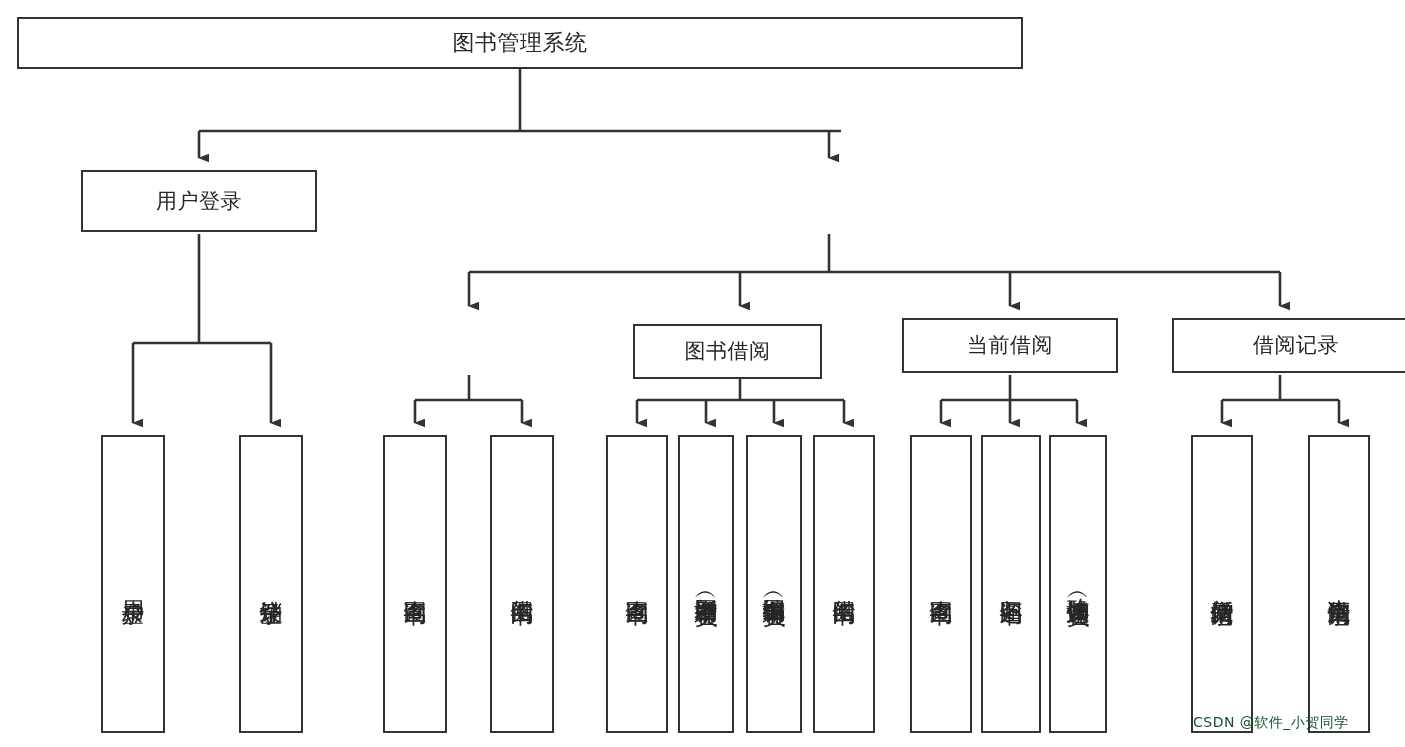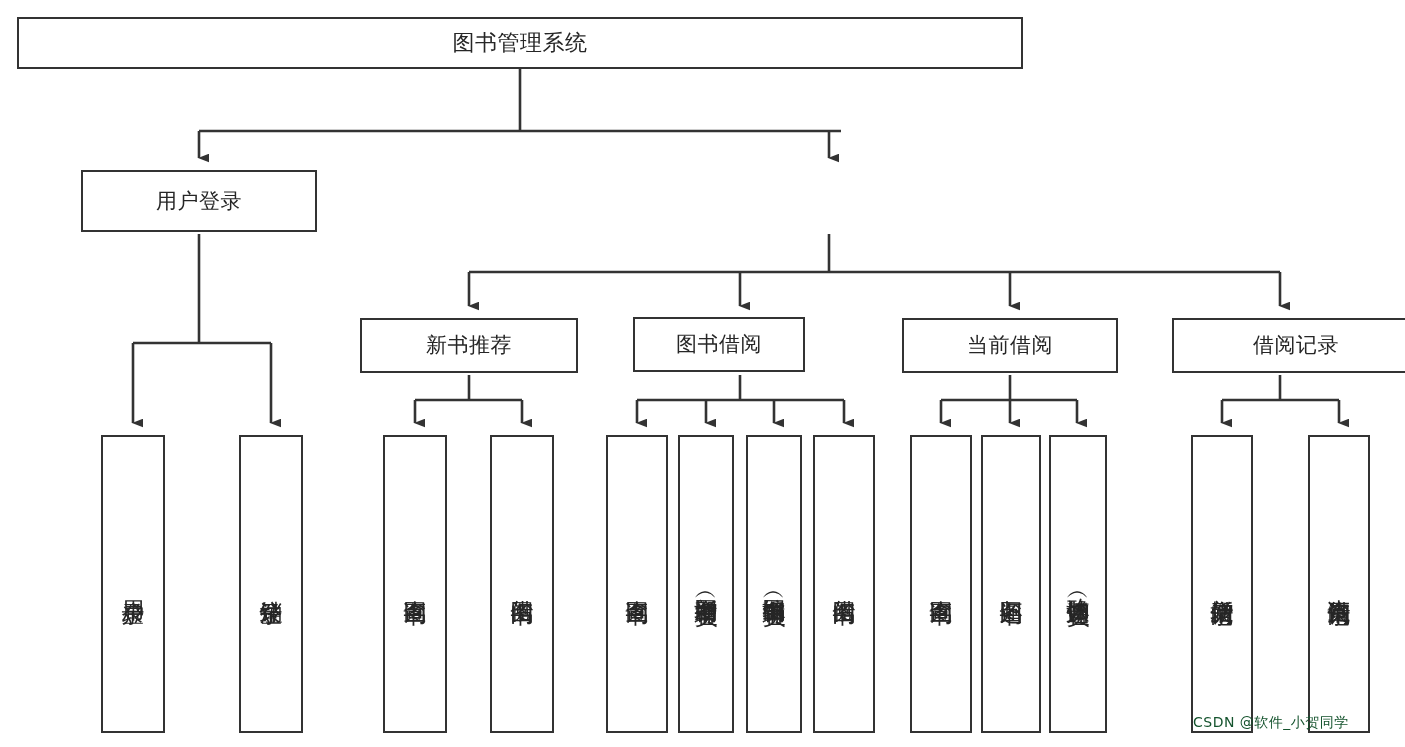--- a/index.html
+++ b/index.html
@@ -140,25 +140,22 @@
 
   <div class="node horiz root" style="left:17px; top:17px; width:1006px; height:52px;">
     <span class="label">图书管理系统</span>
   </div>
 
   <div class="node horiz" style="left:81px; top:170px; width:236px; height:62px;">
     <span class="label">用户登录</span>
   </div>
 
 
-  <div class="node horiz" style="left:360px; top:318px; width:218px; height:55px;">
-    <span class="label">新书推荐</span>
-  </div>
-
-  <div class="node horiz" style="left:633px; top:317px; width:172px; height:55px;">
+
+  <div class="node horiz" style="left:633px; top:324px; width:189px; height:55px;">
     <span class="label">图书借阅</span>
   </div>
 
   <div class="node horiz" style="left:902px; top:318px; width:216px; height:55px;">
     <span class="label">当前借阅</span>
   </div>
 
   <div class="node horiz" style="left:1172px; top:318px; width:248px; height:55px;">
     <span class="label">借阅记录</span>
   </div>

